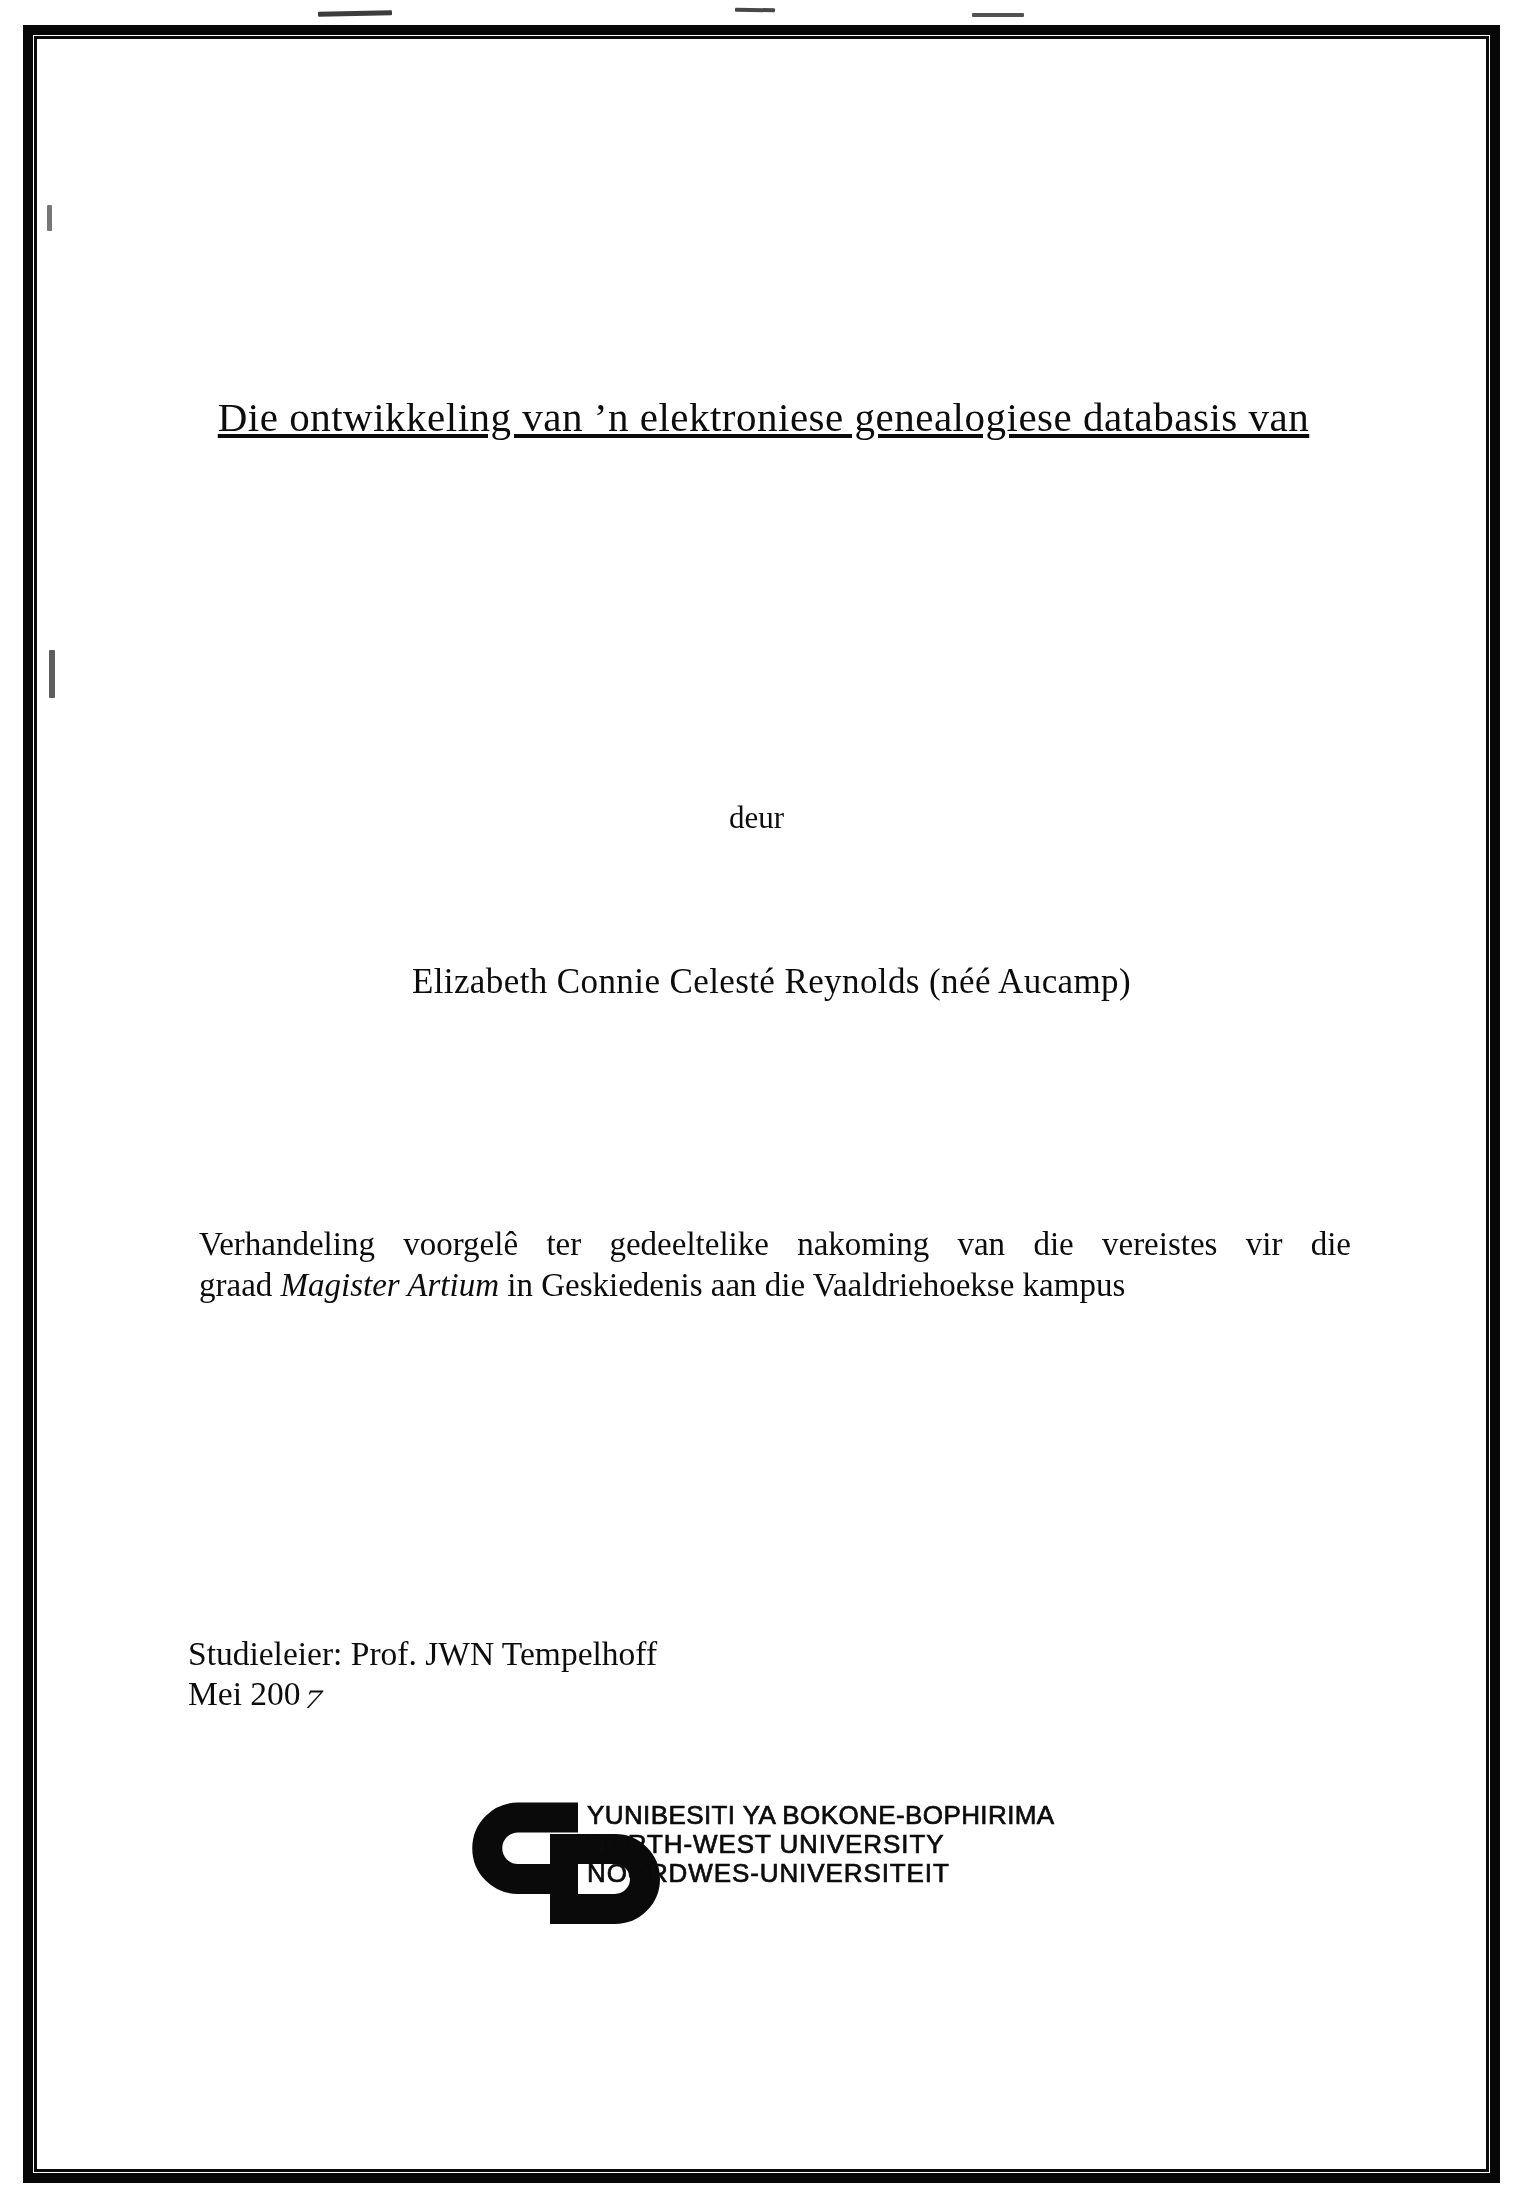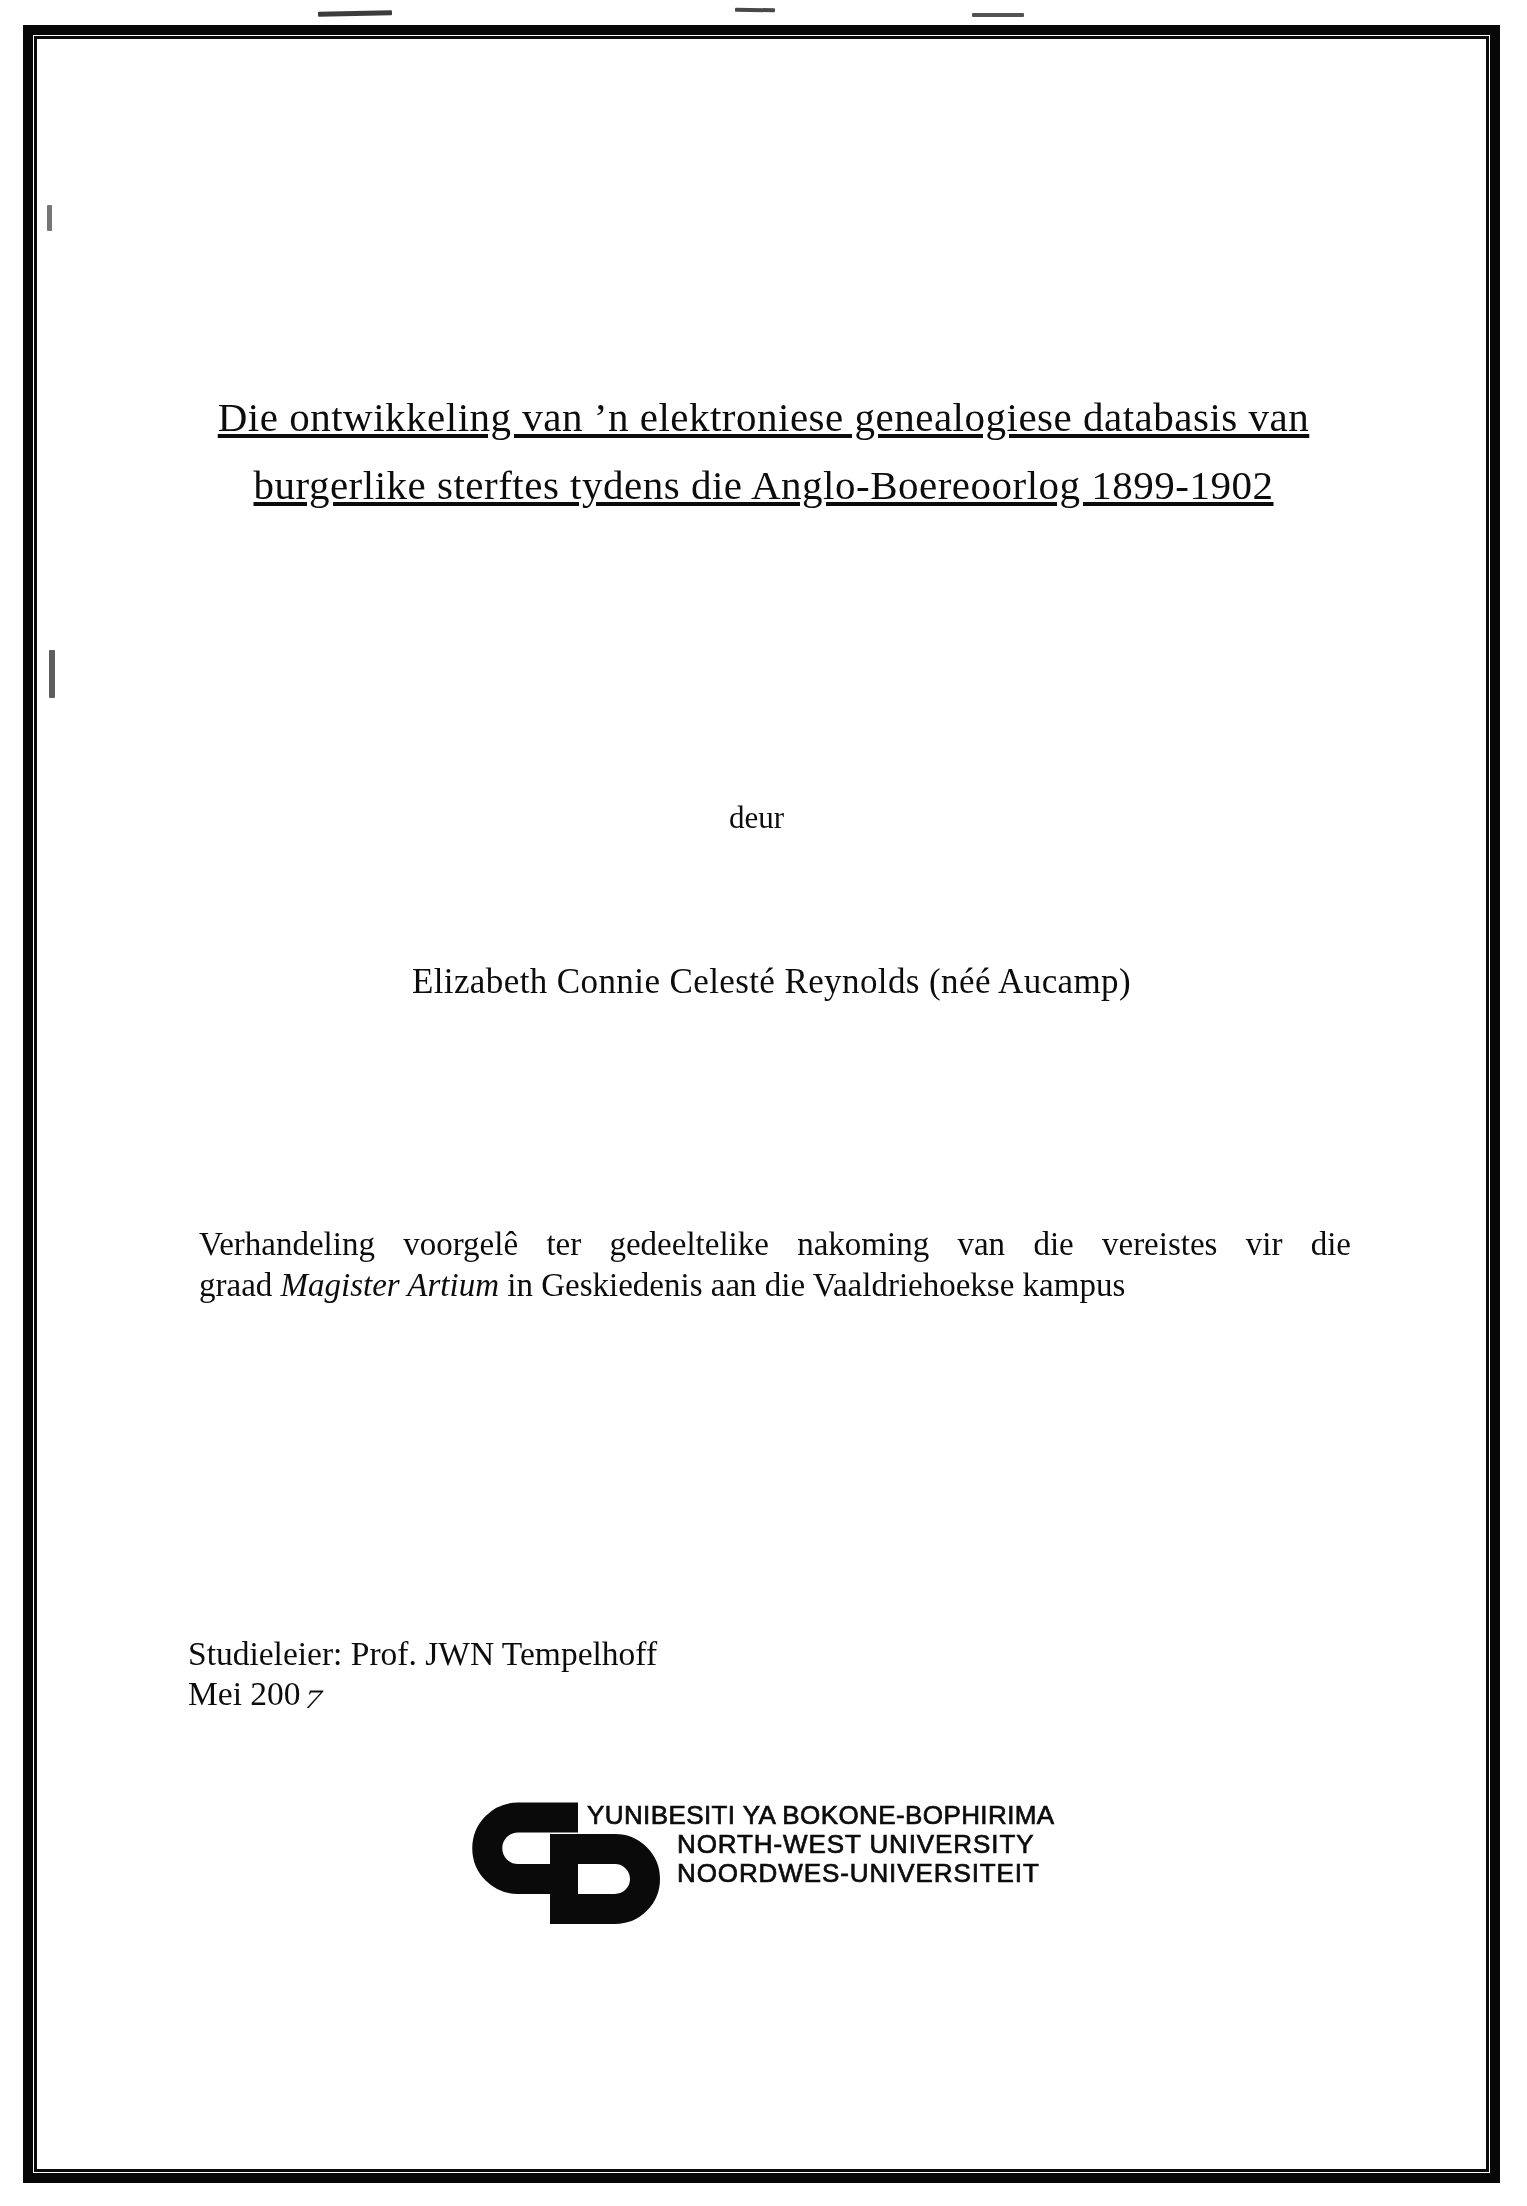--- a/index.html
+++ b/index.html
@@ -64,40 +64,39 @@
   
   .logo-mark{position:absolute;left:466px;top:1802px;}
   .logo-text{
     position:absolute;left:587px;top:1801px;
     font-family:Liberation Sans, sans-serif;
     font-size:26px;line-height:29px;
     letter-spacing:.4px;
     -webkit-text-stroke:.7px #0c0c0c;
     white-space:nowrap;
   }
-  .logo-text .lt2,.logo-text .lt3{margin-left:90px;letter-spacing:.9px;}
+  .logo-text .lt2,.logo-text .lt3{letter-spacing:.9px;}
 </style>
 </head>
 <body>
 
 <div class="page">
 
   <div class="frame-outer">
     <div class="frame-inner"></div>
   </div>
 
   <div class="speck s1"></div>
   <div class="speck s2"></div>
   <div class="speck s3"></div>
   <div class="speck s4"></div>
   <div class="speck s5"></div>
 
   <div class="title-block">
     <div>Die ontwikkeling van ’n elektroniese genealogiese databasis van</div>
-    <div>burgerlike sterftes tydens die Anglo-Boereoorlog 1899-1902</div>
   </div>
 
   <div class="byline">deur</div>
 
   <div class="author">Elizabeth Connie Celesté Reynolds (néé Aucamp)</div>
 
   <div class="desc">
     <div class="l1">Verhandeling voorgelê ter gedeeltelike nakoming van die vereistes vir die</div>
     <div class="l2"><span>graad </span><span class="italic">Magister Artium</span><span> in Geskiedenis aan die Vaaldriehoekse kampus</span></div>
   </div>

